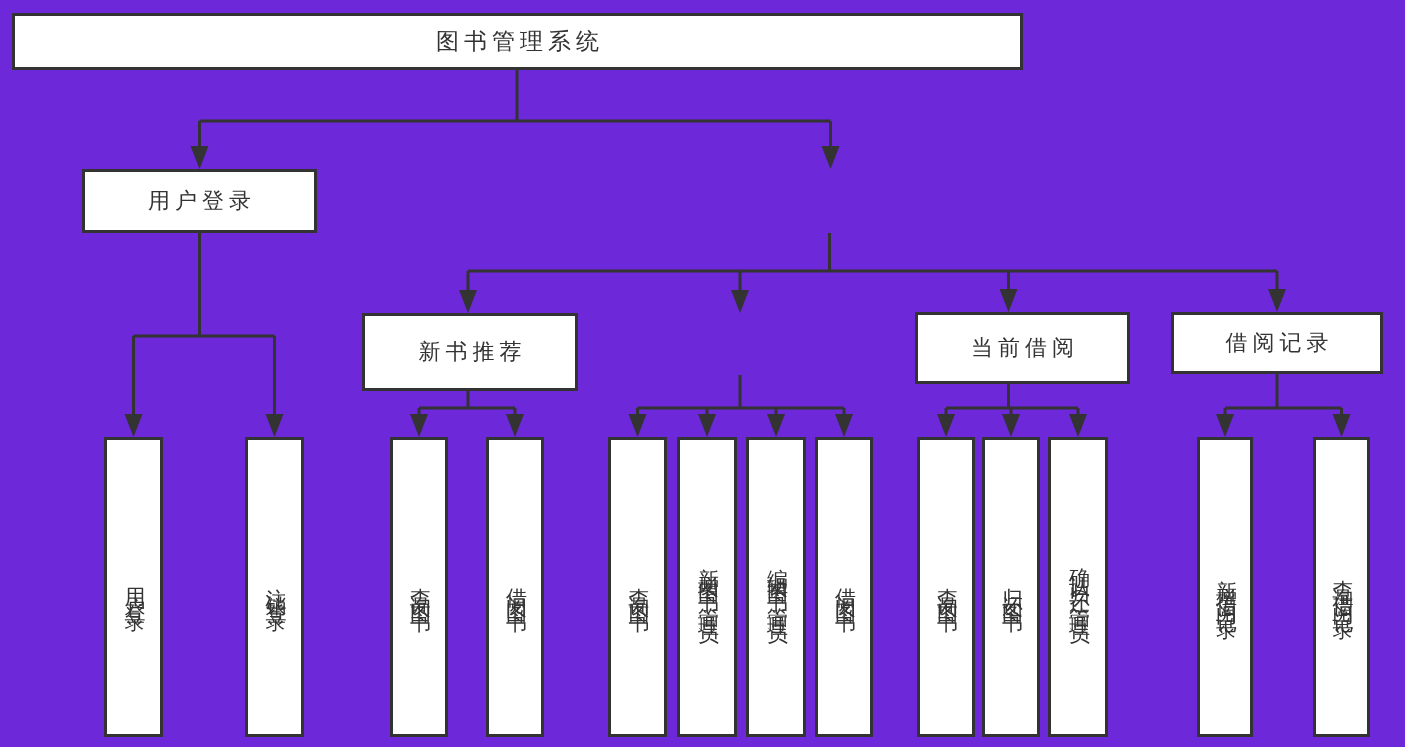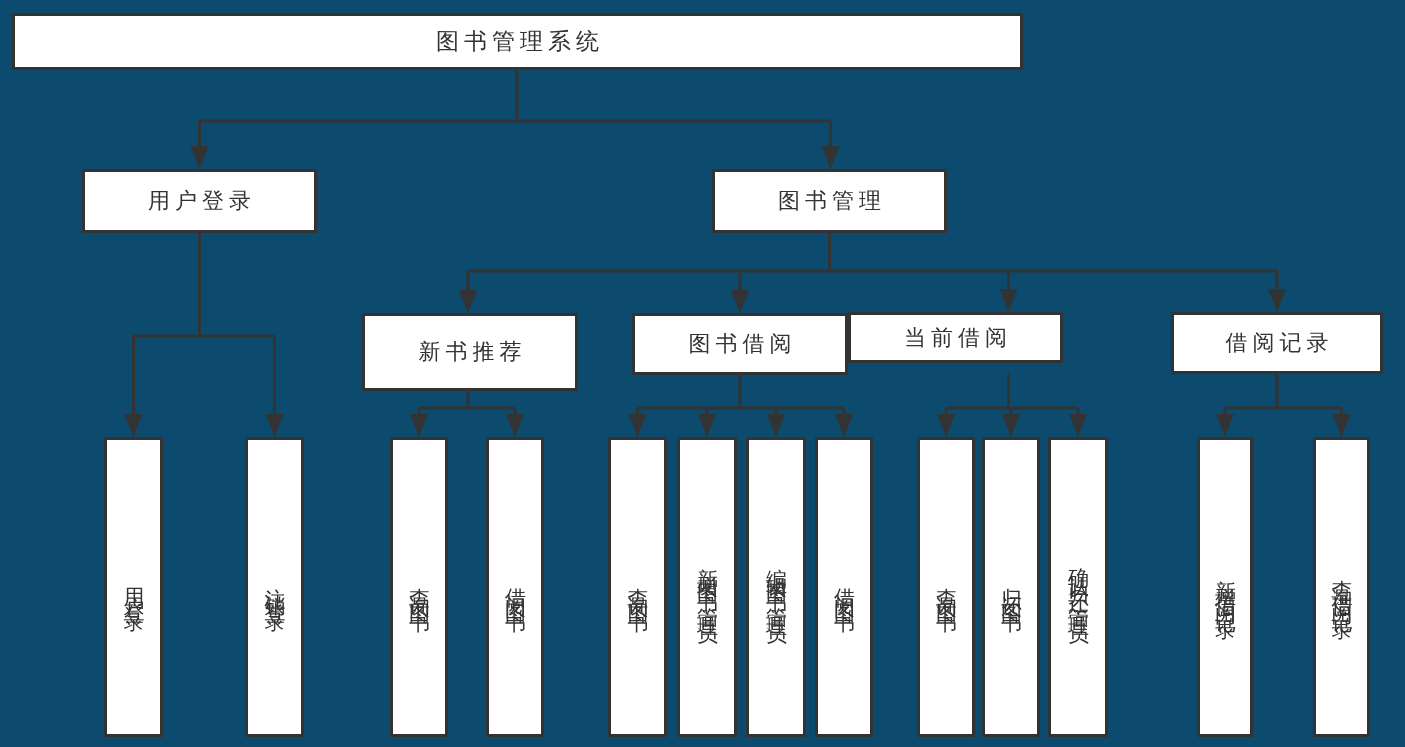--- a/index.html
+++ b/index.html
@@ -1,20 +1,20 @@
 <!DOCTYPE html>
 <html><head>
 <meta charset="utf-8">
 <style>
   html,body{margin:0;padding:0;background:#fff;}
   .canvas{
     position:relative;
     width:1405px;height:747px;
-    background:#0c4a6e;
-    font-family:Liberation Serif, serif;
+    background:#6d28d9;
+    font-family:Liberation Mono, monospace;
     color:#333;
     overflow:hidden;
   }
   .connectors{position:absolute;left:0;top:0;width:1405px;height:747px;}
   .connectors path.stem{stroke:#333;stroke-width:3;fill:none;}
   .connectors polygon{fill:#333;stroke:none;}
   .box{
     position:absolute;
     box-sizing:border-box;
     border:3px solid #333;
@@ -124,31 +124,25 @@
     </g>
   </svg>
 
   <div class="box root" style="left:12px;top:13px;width:1011px;height:57px">
     <span class="hlabel">图书管理系统</span>
   </div>
 
   <div class="box" style="left:82px;top:169px;width:235px;height:64px">
     <span class="hlabel">用户登录</span>
   </div>
-  <div class="box" style="left:712px;top:169px;width:235px;height:64px">
-    <span class="hlabel">图书管理</span>
-  </div>
 
   <div class="box" style="left:362px;top:313px;width:216px;height:78px">
     <span class="hlabel">新书推荐</span>
   </div>
-  <div class="box" style="left:632px;top:313px;width:216px;height:62px">
-    <span class="hlabel">图书借阅</span>
-  </div>
-  <div class="box" style="left:848px;top:312px;width:215px;height:51px">
+  <div class="box" style="left:915px;top:312px;width:215px;height:72px">
     <span class="hlabel">当前借阅</span>
   </div>
   <div class="box" style="left:1171px;top:312px;width:212px;height:62px">
     <span class="hlabel">借阅记录</span>
   </div>
 
   <div class="box" style="left:104px;top:437px;width:59px;height:300px">
     <span class="vlabel">用户登录</span>
   </div>
   <div class="box" style="left:245px;top:437px;width:59px;height:300px">

